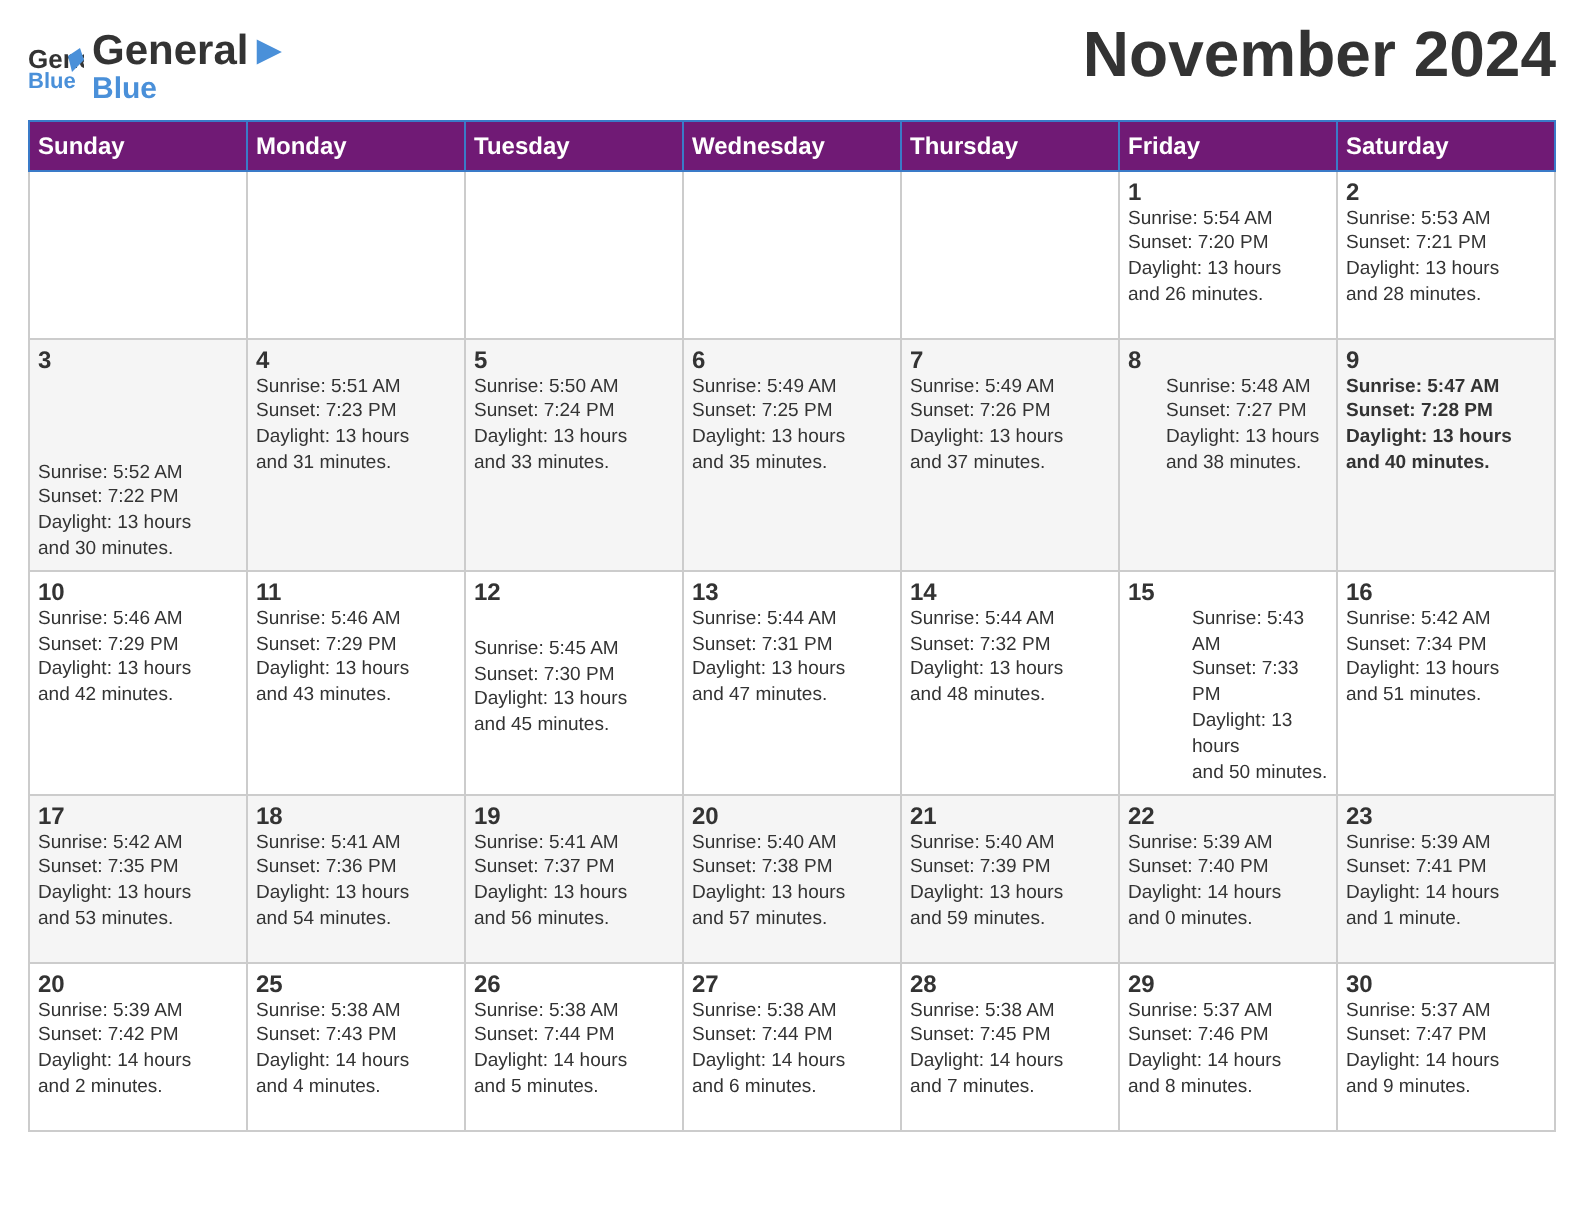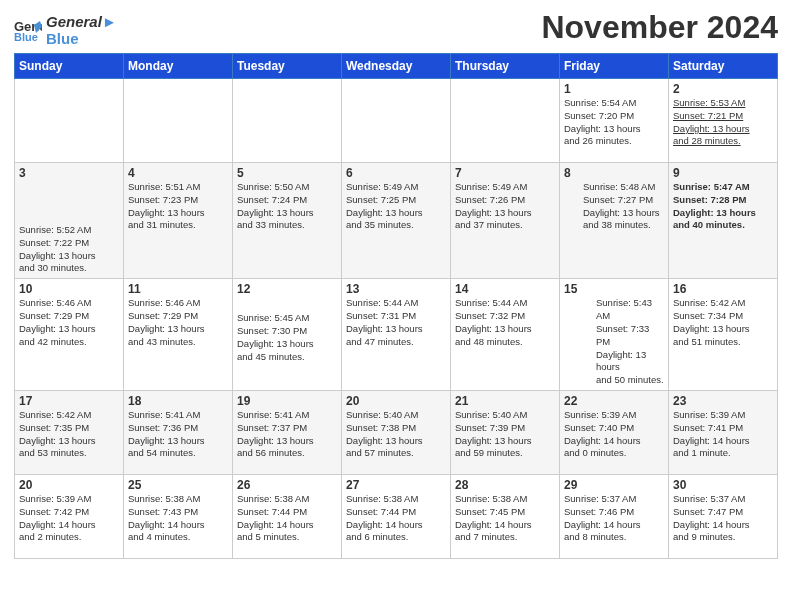--- a/index.html
+++ b/index.html
@@ -43,21 +43,21 @@
     .location {
       font-size: 14px;
       color: #555;
     }
     .calendar {
       width: 100%;
       border-collapse: collapse;
       table-layout: fixed;
     }
     .calendar th {
-      background: #1d4ed8;
+      background: #701a75;
       color: #fff;
       font-size: 12px;
       font-weight: bold;
       padding: 5px 4px;
       text-align: left;
       border: 1px solid #3a7bc8;
     }
     .calendar td {
       vertical-align: top;
       border: 1px solid #ccc;
@@ -90,21 +90,21 @@
 
 <div class="container">
   <div class="header">
     <div class="logo">
       <svg class="logo-icon" viewBox="0 0 28 28">
         <text y="14" font-size="13" font-weight="bold" fill="#333">General</text>
         <path d="M20 8 L26 4 L28 10 L22 16 Z" fill="#4a90d9"></path>
         <text y="24" font-size="11" font-weight="bold" fill="#4a90d9">Blue</text>
       </svg>
       <div>
-        <div style="font-size:15px;font-weight:bold;color:#333;line-height:1.1;font-style:italic;">General<span style="color:#4a90d9">►</span></div>
+        <div style="font-size:21px;font-weight:bold;color:#333;line-height:1.1;">General<span style="color:#4a90d9">►</span></div>
         <div style="font-size:15px;font-weight:bold;color:#4a90d9;line-height:1.1;">Blue</div>
       </div>
     </div>
     <div class="title-area">
       <div class="month-title">November 2024</div>
     </div>
   </div>
 
   <table class="calendar">
     <thead>
@@ -127,21 +127,21 @@
           <td class="empty-cell"></td>
           <td>
             <span class="day-num">1</span>
             <div class="day-info" style="white-space: pre-line;">Sunrise: 5:54 AM
 Sunset: 7:20 PM
 Daylight: 13 hours
 and 26 minutes.</div>
           </td>
           <td>
             <span class="day-num">2</span>
-            <div class="day-info" style="white-space: pre-line; text-decoration: underline;">Sunrise: 5:53 AM
+            <div class="day-info" style="white-space: pre-line;">Sunrise: 5:53 AM
 Sunset: 7:21 PM
 Daylight: 13 hours
 and 28 minutes.</div>
           </td>
         </tr>
         <tr>
           <td>
             <span class="day-num">3</span>
             <div class="day-info" style="white-space: pre-line; margin-top: 44px;">Sunrise: 5:52 AM
 Sunset: 7:22 PM

